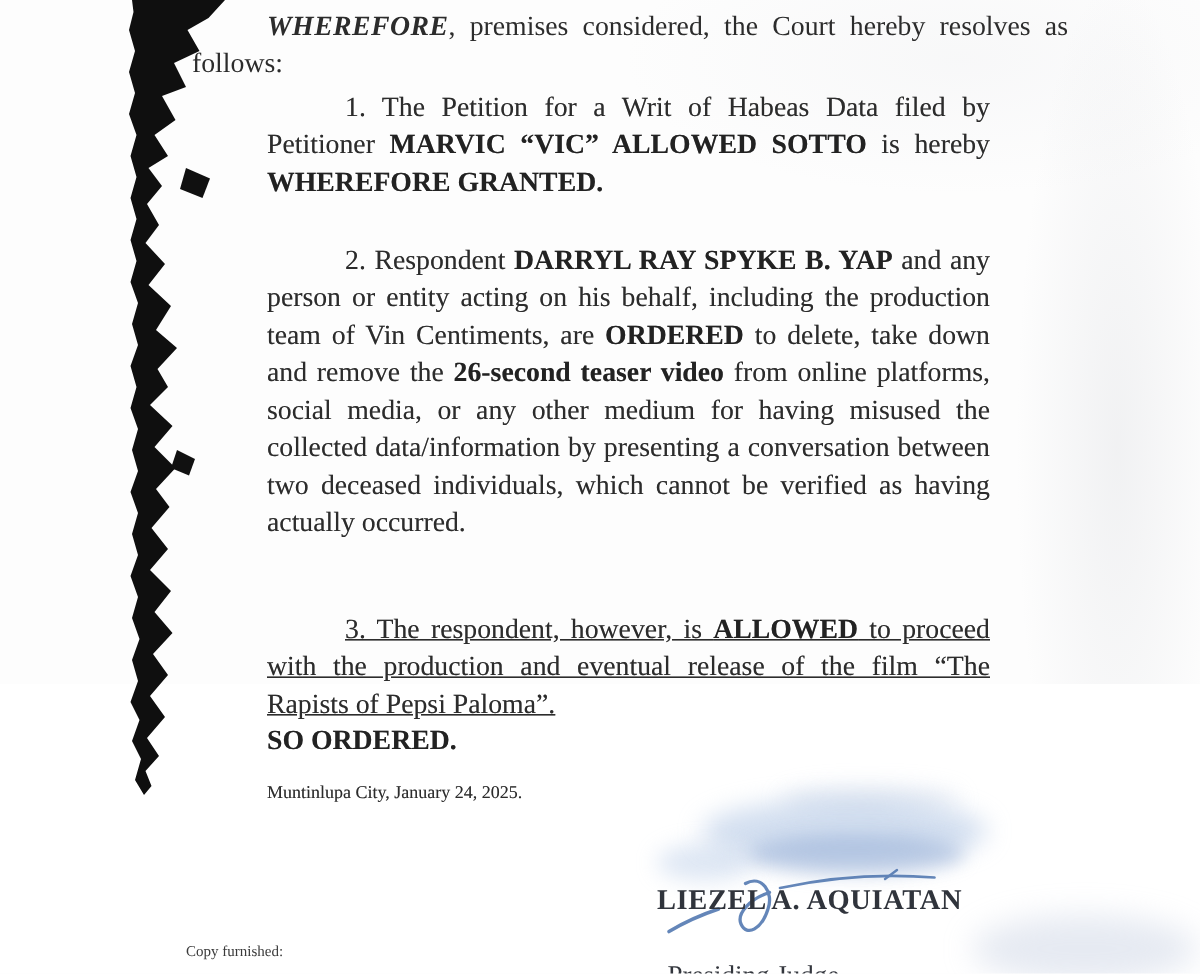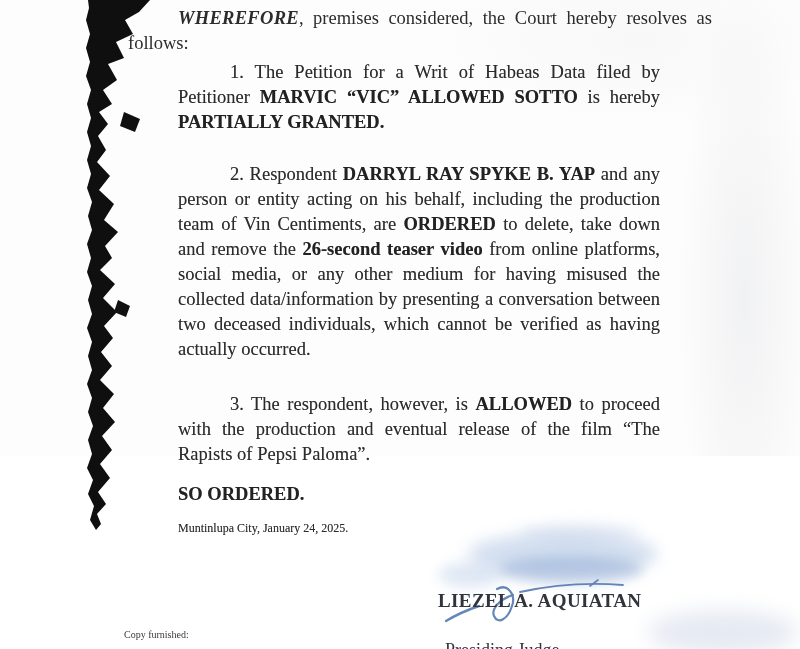--- a/index.html
+++ b/index.html
@@ -25,21 +25,21 @@
   }
   .bi{font-weight:700;font-style:italic;letter-spacing:0.3px;}
   .b{font-weight:700;color:#222;}
   .bodyp{
     position:absolute;left:178px;width:482px;
     font-size:18.5px;line-height:25px;text-align:justify;text-indent:52px;
     text-shadow:0 0 0.4px rgba(50,50,50,0.45);
   }
   .p1{top:60px;}
   .p2{top:162px;}
-  .p3{top:392px;}
+  .p3{top:408px;text-decoration:underline;}
   .so-ordered{
     position:absolute;left:178px;top:484px;
     font-size:18.5px;font-weight:700;color:#222;
     text-shadow:0 0 0.4px rgba(50,50,50,0.45);
     text-align:right;
   }
   .dateline{
     position:absolute;left:178px;top:521px;font-size:12px;
     text-shadow:0 0 0.4px rgba(50,50,50,0.45);
   }
@@ -63,21 +63,21 @@
 <div class="page">
 
   <svg class="torn-edge" width="170" height="649" viewBox="0 0 170 649" aria-hidden="true">
     <path fill="#0f0f0f" d="M88,0 L150,0 L139,12 L125,20 L133,34 L116,42 L124,58 L108,64 L117,80 L103,90 L112,104 L99,112 L108,124 L98,136 L106,150 L97,162 L110,176 L99,190 L114,204 L104,220 L118,232 L105,246 L112,258 L100,270 L115,284 L103,298 L117,312 L104,326 L113,338 L101,352 L112,366 L100,380 L114,394 L103,408 L115,422 L102,436 L112,450 L100,464 L110,478 L98,492 L106,504 L97,514 L101,524 L96,530 L90,520 L94,506 L88,494 L93,480 L87,468 L92,454 L88,440 L93,426 L88,412 L92,398 L87,384 L92,370 L88,356 L92,342 L87,328 L92,314 L88,300 L92,286 L87,272 L91,258 L87,244 L92,230 L88,216 L92,202 L87,188 L91,174 L87,160 L91,146 L87,132 L91,118 L87,104 L91,90 L86,76 L90,62 L86,48 L90,34 L86,20 L89,8 Z"></path>
     <path fill="#101010" d="M124,112 l16,7 -5,13 -15,-6 z"></path>
     <path fill="#111111" d="M118,300 l12,6 -4,11 -12,-5 z"></path>
   </svg>
 
   <p class="intro"><span class="bi">WHEREFORE</span><span>, premises considered, the Court hereby resolves as follows:</span></p>
 
-  <p class="bodyp p1"><span>1. The Petition for a Writ of Habeas Data filed by Petitioner </span><span class="b">MARVIC “VIC” ALLOWED SOTTO</span><span> is hereby </span><span class="b">PARTIALLY GRANTED.</span></p>
+  <p class="bodyp p1"><span>1. The Petition for a Writ of Habeas Data filed by Petitioner </span><span class="b">MARVIC “VIC” ALLOWED SOTTO</span><span> is hereby </span><span class="b">WHEREFORE GRANTED.</span></p>
 
   <p class="bodyp p2"><span>2. Respondent </span><span class="b">DARRYL RAY SPYKE B. YAP</span><span> and any person or entity acting on his behalf, including the production team of Vin Centiments, are </span><span class="b">ORDERED</span><span> to delete, take down and remove the </span><span class="b">26-second teaser video</span><span> from online platforms, social media, or any other medium for having misused the collected data/information by presenting a conversation between two deceased individuals, which cannot be verified as having actually occurred.</span></p>
 
   <p class="bodyp p3"><span>3. The respondent, however, is </span><span class="b">ALLOWED</span><span> to proceed with the production and eventual release of the film “The Rapists of Pepsi Paloma”.</span></p>
 
   <p class="so-ordered">SO ORDERED.</p>
   <p class="dateline">Muntinlupa City, January 24, 2025.</p>
 
   <div class="smudge sm5"></div>
   <div class="smudge sm1"></div>

